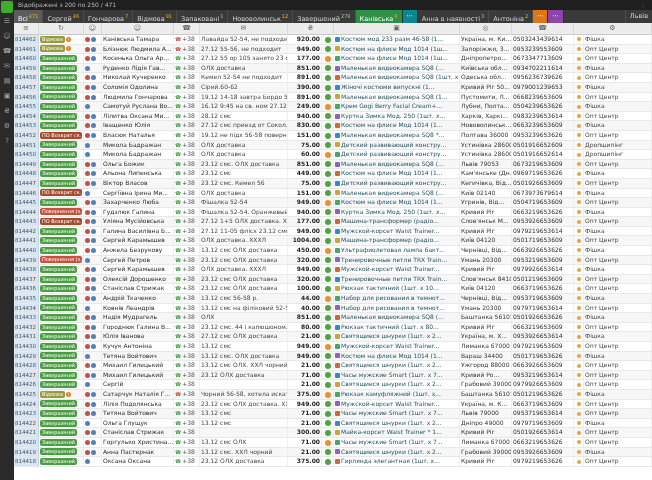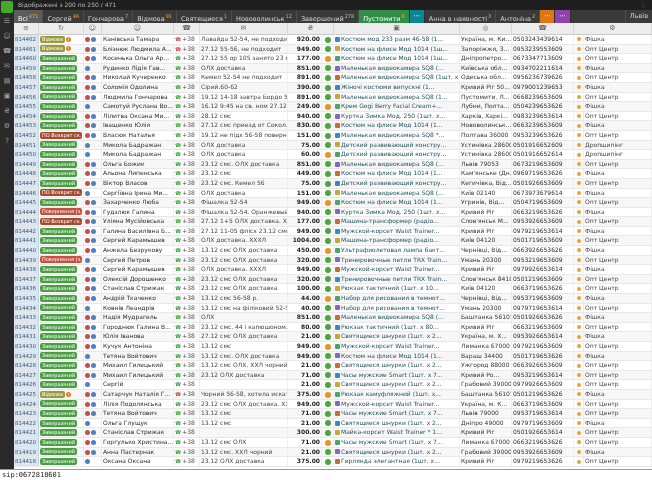--- a/index.html
+++ b/index.html
@@ -86,24 +86,24 @@
     <span>Відображені з 200 по 250 / 471</span>
     <span class="ticons">⋮</span>
   </div>
 
   <div id="tabsrow">
     <div id="tabs" style="display:flex;align-items:stretch;">
         <div class="tab active"><span class="tlabel">Всі</span><sup class="tcount" style="font-size: 5px;">471</sup></div>
         <div class="tab"><span class="tlabel">Сергей</span><sup class="tcount" style="font-size: 5px;">46</sup></div>
         <div class="tab"><span class="tlabel">Гончарова</span><sup class="tcount" style="font-size: 5px;">7</sup></div>
         <div class="tab"><span class="tlabel">Відмова</span><sup class="tcount" style="font-size: 5px;">91</sup></div>
-        <div class="tab"><span class="tlabel">Святящиеся</span><sup class="tcount" style="font-size: 5px;">1</sup></div>
+        <div class="tab"><span class="tlabel">Запаковані</span><sup class="tcount" style="font-size: 5px;">1</sup></div>
         <div class="tab"><span class="tlabel">Нововолинськ</span><sup class="tcount" style="font-size: 5px;">12</sup></div>
         <div class="tab"><span class="tlabel">Завершений</span><sup class="tcount" style="color: rgb(139, 209, 124); font-size: 5px;">278</sup></div>
-        <div class="tab pill" style="background: rgb(47, 143, 70);"><span class="tlabel">Пустомити</span><sup class="tcount" style="font-size: 5px;">6</sup></div>
+        <div class="tab pill" style="background: rgb(47, 143, 70);"><span class="tlabel">Канівська</span><sup class="tcount" style="font-size: 5px;">6</sup></div>
         <div class="tab pill" style="background: rgb(11, 135, 147);"><span class="tlabel">···</span></div>
         <div class="tab"><span class="tlabel">Анна в наявності</span><sup class="tcount" style="font-size: 5px;">3</sup></div>
         <div class="tab"><span class="tlabel">Антоніна</span><sup class="tcount" style="font-size: 5px;">2</sup></div>
         <div class="tab pill" style="background: rgb(223, 117, 20);"><span class="tlabel">···</span></div>
         <div class="tab pill" style="background: rgb(142, 68, 173);"><span class="tlabel">···</span></div>
       </div>
     <div class="tab right">
       <span>Львів</span>
     </div>
   </div>
@@ -793,16 +793,13 @@
         <div class="cell c-price">375.00</div>
         <div class="cell c-pay"><span class="pay"></span></div>
         <div class="cell c-prod"><span class="pic" style="background: rgb(200, 106, 61);"></span><span>Гирлянда элегантная (1шт. х...</span></div>
         <div class="cell c-city">Кривий Ріг</div>
         <div class="cell c-tel">0979219653626</div>
         <div class="cell c-sic"><span class="sri"></span></div>
         <div class="cell c-src">Опт Центр</div>
       </div>
     </div>
 
-  <div id="bottombar">
-    <span>sip:0672818601</span>
-  </div>
 </div>
 
 </body></html>

